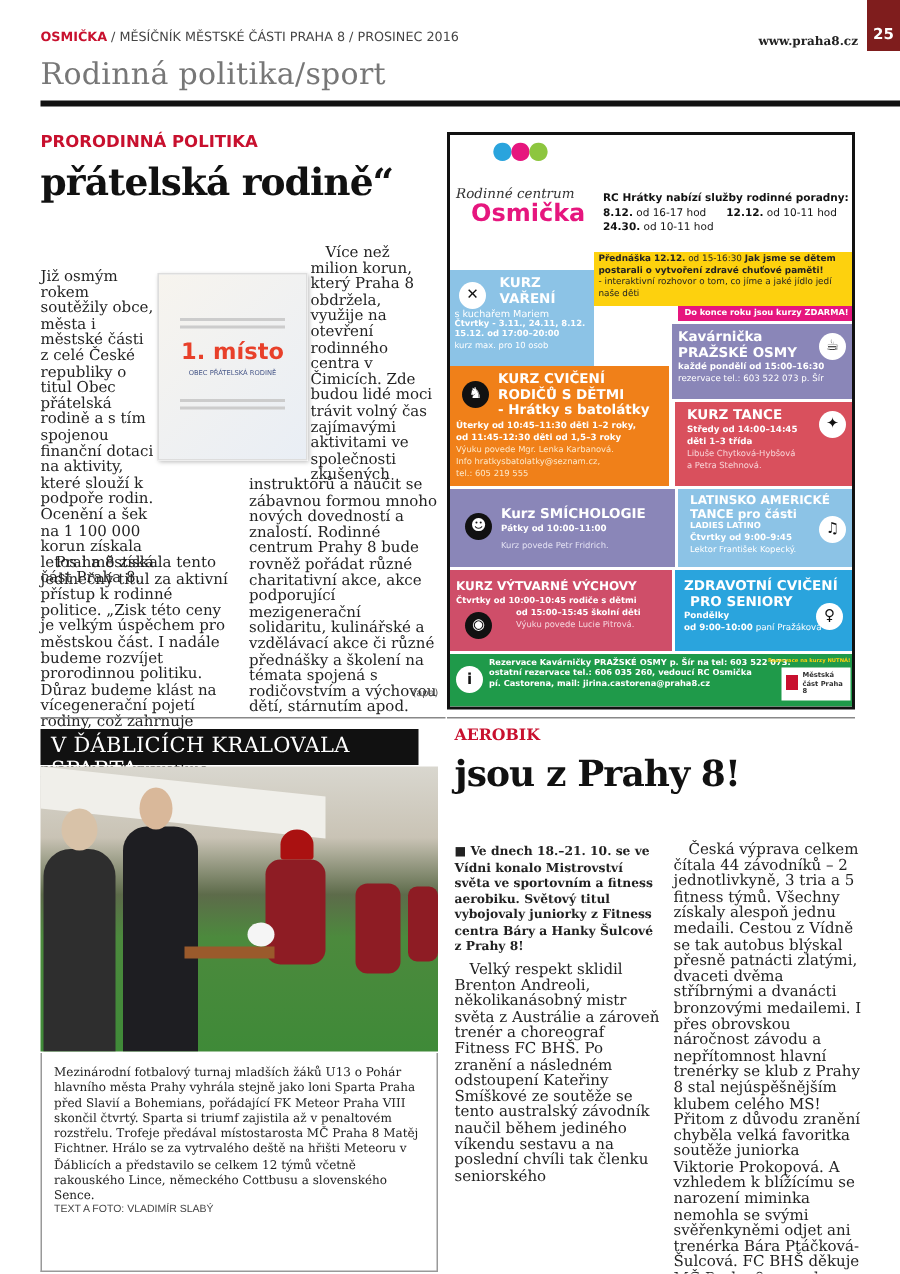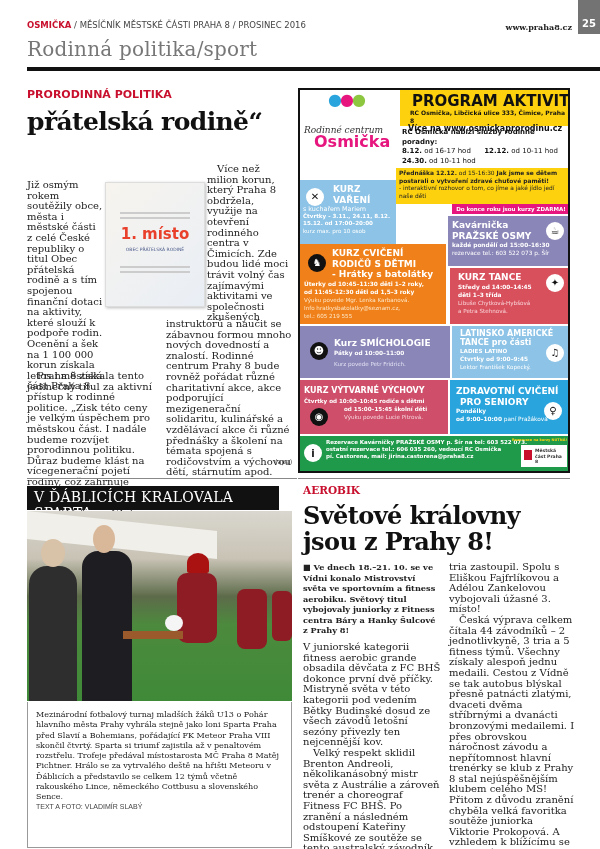--- a/index.html
+++ b/index.html
@@ -1,20 +1,20 @@
 <!DOCTYPE html>
 <html><head>
 <meta charset="utf-8">
 <style>
 *{box-sizing:border-box;margin:0;padding:0}
 body{width:600px;height:849px;background:#fff;font-family:"DejaVu Serif",serif;color:#1a1a1a;position:relative;overflow:hidden}
 .abs{position:absolute}
 .topbar{left:27px;top:20px;width:573px;height:14px;font-family:"DejaVu Sans",sans-serif;font-size:8.5px;color:#444}
 .topbar .brand{color:#c8102e;font-weight:bold}
-.pgnum{left:578px;top:0;width:22px;height:34px;background:#737373;color:#fff;font-family:"DejaVu Sans",sans-serif;font-size:10px;font-weight:bold;display:flex;align-items:flex-end;justify-content:center;padding-bottom:5px}
+.pgnum{left:578px;top:0;width:22px;height:34px;background:#7f1d1d;color:#fff;font-family:"DejaVu Sans",sans-serif;font-size:10px;font-weight:bold;display:flex;align-items:flex-end;justify-content:center;padding-bottom:5px}
 .site{right:28px;top:22px;font-family:"DejaVu Serif",serif;font-size:8px;font-weight:bold;color:#222}
 .section{left:27px;top:37px;font-family:"DejaVu Serif",serif;font-size:20px;color:#777;letter-spacing:.2px}
 .rule{left:27px;top:67px;width:573px;height:4px;background:#111}
 .kicker{font-family:"DejaVu Sans",sans-serif;font-weight:bold;color:#c8102e;font-size:11px}
 .headline{font-family:"DejaVu Serif",serif;font-weight:900;font-size:25px;line-height:27px;color:#111;letter-spacing:-.6px}
 .body{font-family:"DejaVu Serif",serif;font-size:10px;line-height:10.6px;color:#222}
 .indent{text-indent:10px}
 .cert{left:105px;top:182px;width:100px;height:125px;background:linear-gradient(135deg,#f7f4ee,#e9eef5);border:1px solid #ddd;box-shadow:1px 1px 3px #bbb;display:flex;flex-direction:column;align-items:center;padding-top:26px}
 .cert .m{font-family:"DejaVu Sans",sans-serif;font-weight:bold;font-size:15px;color:#e8402a}
 .cert .s{font-size:4.5px;color:#4a5a8a;margin-top:4px;font-family:"DejaVu Sans",sans-serif}
@@ -59,28 +59,23 @@
 <div class="abs" style="left:275px;top:458px;font-family:'DejaVu Sans',sans-serif;font-size:6.5px;color:#555">(apa)</div>
 
 <div class="abs prog">
 
   <div class="pb" style="left:0;top:0;width:100px;height:90px;background:#fff;color:#333">
     <div style="position:absolute;left:28px;top:6px;font-size:16px;color:#2aa4dd;letter-spacing:-2px">●<span style="color:#e6167e">●</span><span style="color:#8dc63f">●</span></div>
     <div style="position:absolute;left:4px;top:36px;font-family:'DejaVu Serif',serif;font-style:italic;font-size:9px;color:#333">Rodinné centrum</div>
     <div style="position:absolute;left:14px;top:48px;font-weight:bold;font-size:16px;color:#e6167e">Osmička</div>
   </div>
 
-  <div class="pb" style="left:100px;top:0;width:170px;height:36px;background:#fdd10e;color:#111">
-    <div style="font-weight:900;font-size:15px;line-height:16px;padding:3px 0 0 12px">PROGRAM AKTIVIT</div>
-    <div style="font-size:6px;padding-left:10px;font-weight:bold">RC Osmička, Libčická ulice 333, Čimice, Praha 8</div>
-    <div style="font-size:8px;padding-left:8px;font-weight:bold">Více na www.osmickaprorodinu.cz</div>
-  </div>
 
   <div class="pb" style="left:100px;top:38px;width:170px;height:38px;color:#111;font-size:7px;line-height:9.5px;padding-left:2px">
-    <div style="font-weight:bold">RC Osmička nabízí služby rodinné poradny:</div>
+    <div style="font-weight:bold">RC Hrátky nabízí služby rodinné poradny:</div>
     <div><b>8.12.</b><span> od 16-17 hod</span>&nbsp;&nbsp;&nbsp;&nbsp;&nbsp;&nbsp;<b>12.12.</b><span> od 10-11 hod</span></div>
     <div><b>24.30.</b><span> od 10-11 hod</span></div>
   </div>
 
   <div class="pb" style="left:96px;top:78px;width:174px;height:36px;background:#fdd10e;color:#222;font-size:5.9px;line-height:7.5px;padding:2px 3px">
     <b>Přednáška 12.12.</b><span> od 15-16:30 </span><b>Jak jsme se dětem postarali o vytvoření zdravé chuťové paměti!</b><br><span>- interaktivní rozhovor o tom, co jíme a jaké jídlo jedí naše děti</span>
   </div>
   <div class="pb" style="left:152px;top:114px;width:118px;height:10px;background:#e6167e;font-size:5.5px;line-height:10px;text-align:center;font-weight:bold">Do konce roku jsou kurzy ZDARMA!</div>
 
   <div class="pb" style="left:0;top:90px;width:96px;height:64px;background:#8cc3e6;padding:4px 3px">
@@ -183,25 +178,22 @@
   <div style="position:absolute;left:96px;top:120px;width:60px;height:8px;background:#9a5a2c"></div>
   <div style="position:absolute;left:138px;top:104px;width:18px;height:16px;background:#f5f5f5;border-radius:50%"></div>
 </div>
 <div class="abs caption">
   <div class="body" style="font-size:8px;line-height:10.3px">Mezinárodní fotbalový turnaj mladších žáků U13 o Pohár hlavního města Prahy vyhrála stejně jako loni Sparta Praha před Slavií a Bohemians, pořádající FK Meteor Praha VIII skončil čtvrtý. Sparta si triumf zajistila až v penaltovém rozstřelu. Trofeje předával místostarosta MČ Praha 8 Matěj Fichtner. Hrálo se za vytrvalého deště na hřišti Meteoru v Ďáblicích a představilo se celkem 12 týmů včetně rakouského Lince, německého Cottbusu a slovenského Sence.</div>
   <div class="credit">TEXT A FOTO: VLADIMÍR SLABÝ</div>
 </div>
 
 <div class="abs kicker" style="left:303px;top:484px;font-family:'DejaVu Serif',serif;font-size:10.5px">AEROBIK</div>
 <div class="abs headline" style="left:303px;top:503px;width:290px;font-size:24px;line-height:26px">
-  <div>Světové královny</div>
   <div>jsou z Prahy 8!</div>
 </div>
 <div class="abs body" style="left:303px;top:562px;width:138px;font-weight:bold;font-size:8.2px;line-height:10.5px"><span>■ </span><span>Ve dnech 18.–21. 10. se ve Vídni konalo Mistrovství světa ve sportovním a fitness aerobiku. Světový titul vybojovaly juniorky z Fitness centra Báry a Hanky Šulcové z Prahy 8!</span></div>
 <div class="abs body" style="left:303px;top:642px;width:138px">
-  <div>V juniorské kategorii fitness aerobic grande obsadila děvčata z FC BHŠ dokonce první dvě příčky. Mistryně světa v této kategorii pod vedením Bětky Budinské dosud ze všech závodů letošní sezóny přivezly ten nejcennější kov.</div>
   <div class="indent">Velký respekt sklidil Brenton Andreoli, několikanásobný mistr světa z Austrálie a zároveň trenér a choreograf Fitness FC BHŠ. Po zranění a následném odstoupení Kateřiny Smíškové ze soutěže se tento australský závodník naučil během jediného víkendu sestavu a na poslední chvíli tak členku seniorského</div>
 </div>
 <div class="abs body" style="left:449px;top:562px;width:126px">
-  <div>tria zastoupil. Spolu s Eliškou Fajfrlíkovou a Adélou Zankelovou vybojovali úžasné 3. místo!</div>
   <div class="indent">Česká výprava celkem čítala 44 závodníků – 2 jednotlivkyně, 3 tria a 5 fitness týmů. Všechny získaly alespoň jednu medaili. Cestou z Vídně se tak autobus blýskal přesně patnácti zlatými, dvaceti dvěma stříbrnými a dvanácti bronzovými medailemi. I přes obrovskou náročnost závodu a nepřítomnost hlavní trenérky se klub z Prahy 8 stal nejúspěšnějším klubem celého MS! Přitom z důvodu zranění chyběla velká favoritka soutěže juniorka Viktorie Prokopová. A vzhledem k blížícímu se narození miminka nemohla se svými svěřenkyněmi odjet ani trenérka Bára Ptáčková-Šulcová. FC BHŠ děkuje MČ Praha 8 za podporu našeho klubu.</div>
 
 </div>
 
 </body></html>

